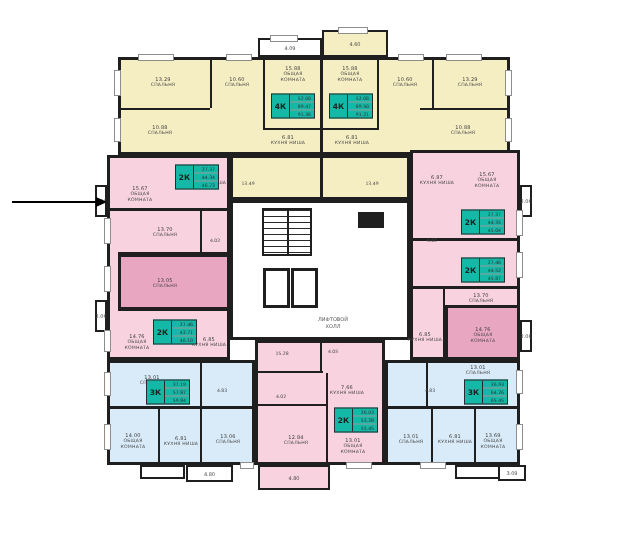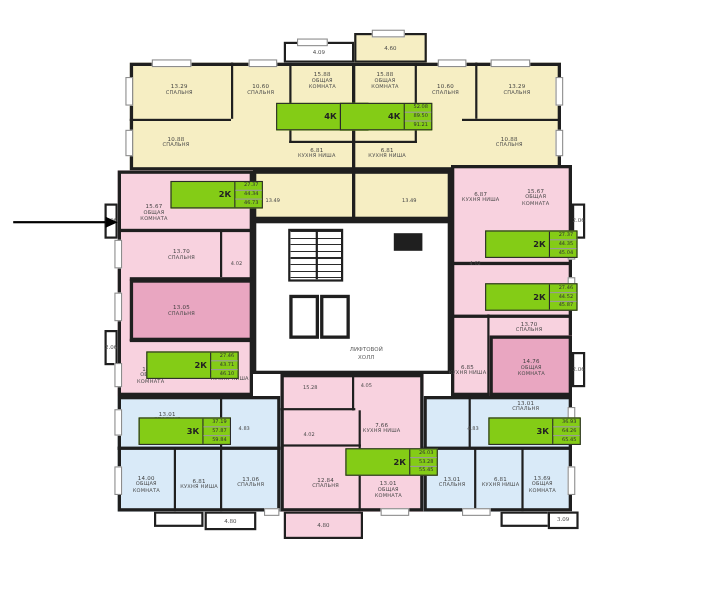--- a/index.html
+++ b/index.html
@@ -11,21 +11,21 @@
   .balcony{position:absolute;border:2px solid #1f1f1f;box-sizing:border-box;
            display:flex;align-items:center;justify-content:center;
            font-size:5px;color:#4a4a4a;}
   .room-label{position:absolute;transform:translate(-50%,-50%);text-align:center;
               font-size:4.6px;line-height:1.25;color:#4c4c4c;width:44px;
               letter-spacing:.2px;white-space:pre-line;}
   .room-label b{font-size:5px;font-weight:normal;color:#3c3c3c;display:block;}
   .small-label{position:absolute;transform:translate(-50%,-50%);font-size:4.6px;
                color:#4c4c4c;}
   .unit{position:absolute;transform:translate(-50%,-50%);display:flex;
-        background:#84cc16;border:1px solid #2a2a2a;padding-left:40px;}
+        background:#14b8a6;border:1px solid #2a2a2a;}
   .utype{display:flex;align-items:center;justify-content:center;width:17px;
          font-size:7.5px;font-weight:bold;color:#222;border-right:1px solid #2a2a2a;}
   .uvals{display:flex;flex-direction:column;}
   .uvals span{font-size:4.6px;color:#333;padding:0 3px;line-height:7px;
               border-bottom:1px solid #9a9a9a;text-align:right;min-width:18px;}
   .uvals span:last-child{border-bottom:none;}
   .stairs{position:absolute;border:2px solid #1f1f1f;box-sizing:border-box;
           background:repeating-linear-gradient(to bottom,#2a2a2a 0 1px,transparent 1px 6px);}
   .stairs:after{content:"";position:absolute;left:50%;top:0;bottom:0;width:2px;background:#1f1f1f;}
   .lift{position:absolute;border:3px solid #1f1f1f;box-sizing:border-box;background:#fff;}

